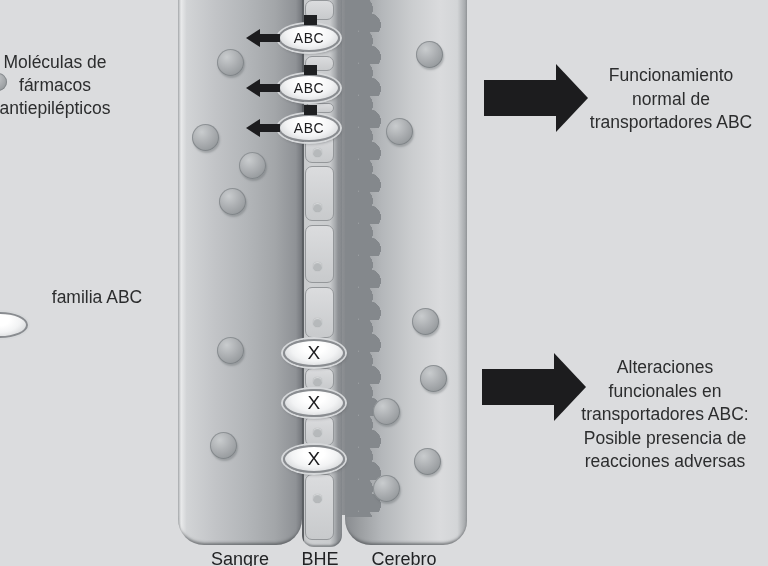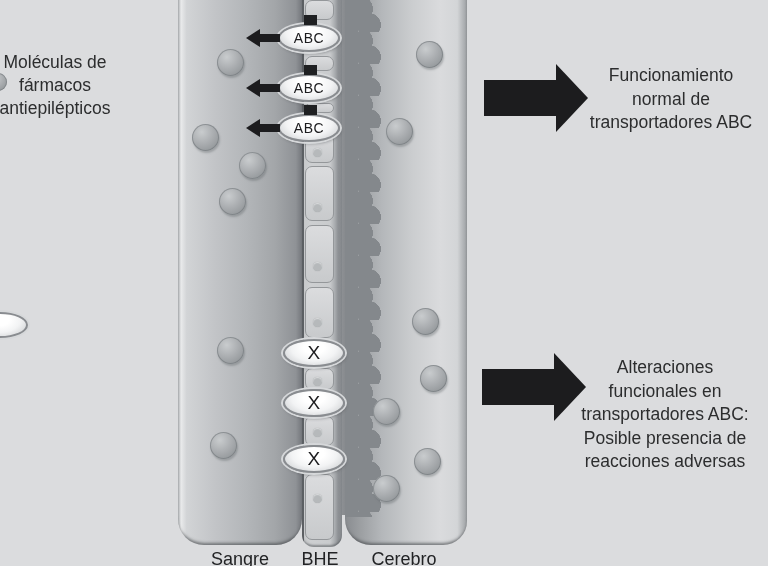--- a/index.html
+++ b/index.html
@@ -173,20 +173,21 @@
 
   <div id="legend-molecule-icon"></div>
   <div id="legend-transporter-icon"></div>
 
   <div class="callout" id="legend-molecules">
     <div>Moléculas de</div>
     <div>fármacos</div>
     <div>antiepilépticos</div>
   </div>
   <div class="callout" id="legend-transporters">
+    <div>familia ABC</div>
   </div>
   <div class="callout" id="callout-normal">
     <div>Funcionamiento</div>
     <div>normal de</div>
     <div>transportadores ABC</div>
   </div>
   <div class="callout" id="callout-altered">
     <div>Alteraciones</div>
     <div>funcionales en</div>
     <div>transportadores ABC:</div>

